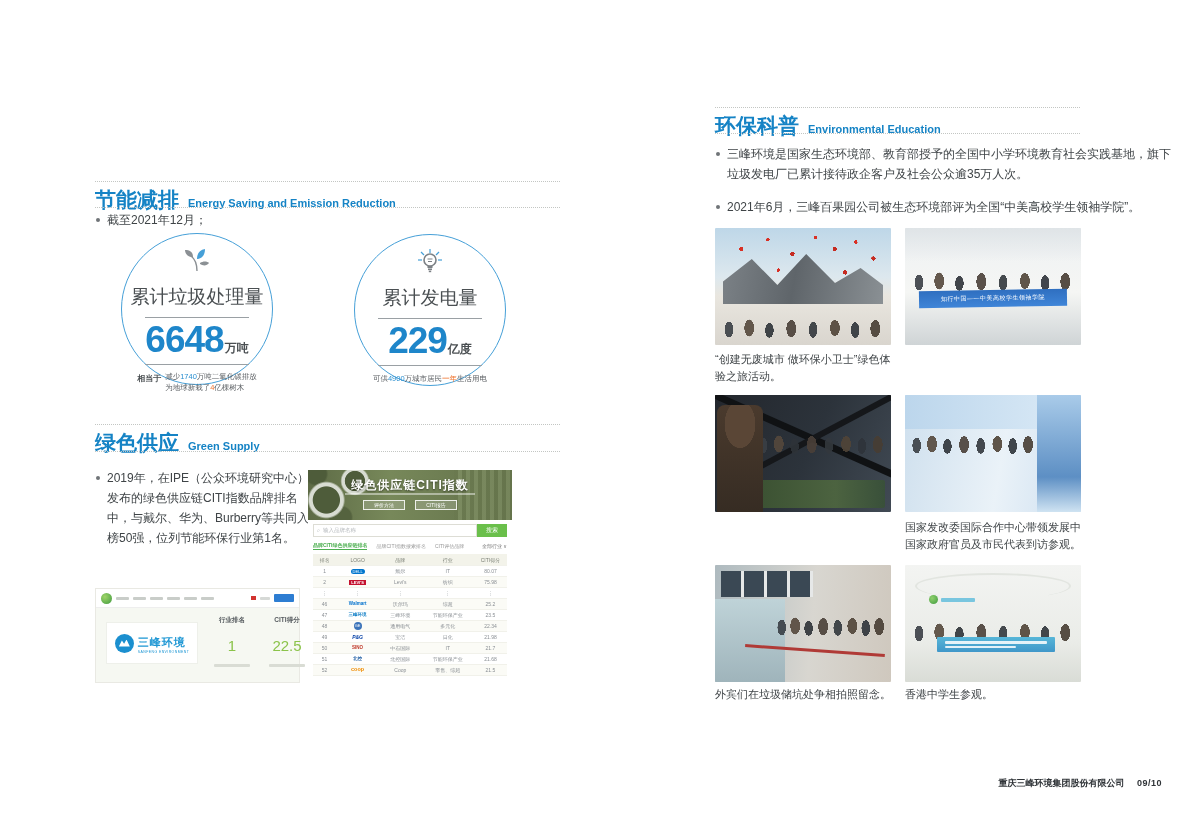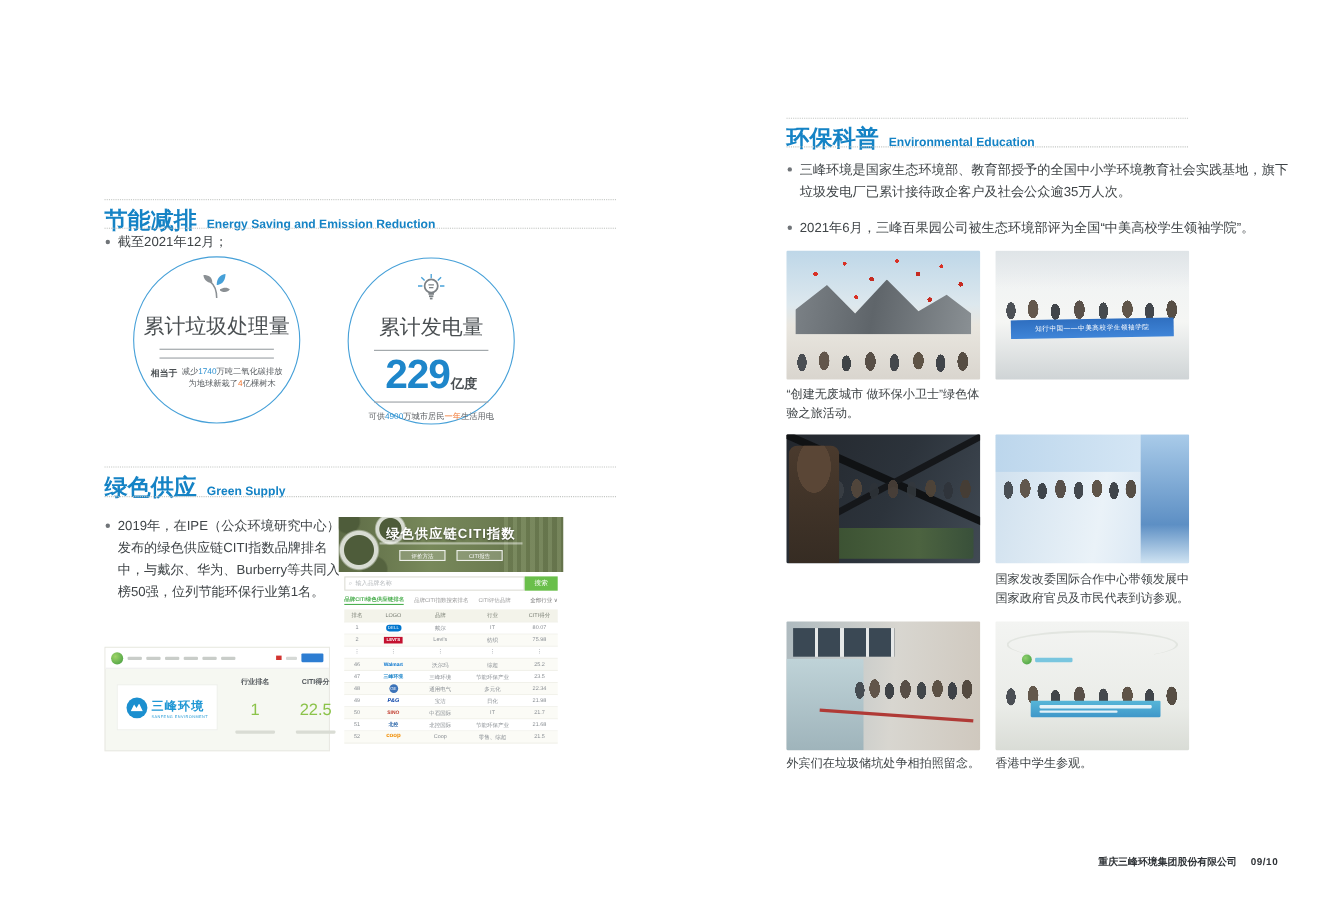--- a/index.html
+++ b/index.html
@@ -22,21 +22,21 @@
   
   .circle{position:absolute;width:152px;height:152px;border:1.5px solid #46a0d8;border-radius:50%;text-align:center;padding-top:13px}
   .c-icon{height:28px;display:flex;justify-content:center;align-items:center}
   .c-label{margin-top:9px;font-size:19px;font-weight:normal;color:#4a4f52}
   .c-line{width:104px;margin:7px auto 4px;border-top:1px solid #9aa0a4}
   .c-valrow{display:flex;justify-content:center;align-items:baseline}
   .c-val{color:#1e86ca;font-size:37px;font-weight:bold;line-height:.95;letter-spacing:-1px}
   .c-unit{font-size:12px;color:#4a4f52;font-weight:bold;margin-left:1px}
   .c-note{margin-top:6px;display:flex;justify-content:center;gap:4px;padding:0 12px}
   .c-notelabel{font-size:8px;font-weight:bold;color:#4a4f52;white-space:nowrap;padding-top:2px}
-  .c-notetxt{font-size:7.5px;color:#5c6064;text-align:center;line-height:1.5;white-space:nowrap}
+  .c-notetxt{font-size:7.5px;color:#5c6064;text-align:left;line-height:1.5;white-space:nowrap}
   .c-note1{margin-top:8px;font-size:7.5px;color:#5c6064;white-space:nowrap}
   .hl-b{color:#2a8fd0}
   .hl-o{color:#f0742e}
 
   
   .gpara{position:absolute;left:95px;top:468px;width:216px;font-size:12px;color:#3f4447;line-height:1.68;padding-left:12px}
   .gpara::before{content:"";position:absolute;left:1px;top:8px;width:4px;height:4px;border-radius:50%;background:#707478}
 
   
   .shotA{position:absolute;left:308px;top:470px;width:204px;height:203px;background:#fff;border:1px solid #ececе6;font-family:"Liberation Sans","DejaVu Sans",sans-serif}
@@ -169,31 +169,35 @@
     <div class="c-icon">
       <svg width="30" height="24" viewBox="0 0 30 24">
         <path d="M15 22 C15 14 13 10 9 7" stroke="#8b9094" stroke-width="1.4" fill="none"></path>
         <path d="M9 8 C4 7 3 3 3 1 C8 1 11 3 11 8 Z" fill="#8b9094"></path>
         <path d="M15 10 C15 4 18 1 23 0 C23 5 21 9 16 10 Z" fill="#46a0d8"></path>
         <path d="M18 14 C21 12 25 12 27 14 C25 17 21 17 18 15 Z" fill="#8b9094"></path>
       </svg>
     </div>
     <div class="c-label">累计垃圾处理量</div>
     <div class="c-line"></div>
+    <div class="c-valrow">
+      <span class="c-val">6648</span>
+      <span class="c-unit">万吨</span>
+    </div>
     <div class="c-line"></div>
     <div class="c-note">
       <span class="c-notelabel">相当于</span>
       <span class="c-notetxt">
         <span>减少</span><span class="hl-b">1740</span><span>万吨二氧化碳排放</span><br>
         <span>为地球新栽了</span><span class="hl-o">4</span><span>亿棵树木</span>
       </span>
     </div>
   </div>
 
-  <div class="circle" style="left:316px;top:234px">
+  <div class="circle" style="left:354px;top:234px">
     <div class="c-icon">
       <svg width="26" height="26" viewBox="0 0 26 26">
         <g stroke="#46a0d8" stroke-width="1.2">
           <line x1="13" y1="0" x2="13" y2="4"></line>
             <line x1="4" y1="3" x2="7" y2="6"></line>
             <line x1="22" y1="3" x2="19" y2="6"></line>
           <line x1="1" y1="11" x2="5" y2="11"></line>
             <line x1="25" y1="11" x2="21" y2="11"></line>
         </g>
         <circle cx="13" cy="11" r="6" fill="none" stroke="#7c8185" stroke-width="1.6"></circle>

